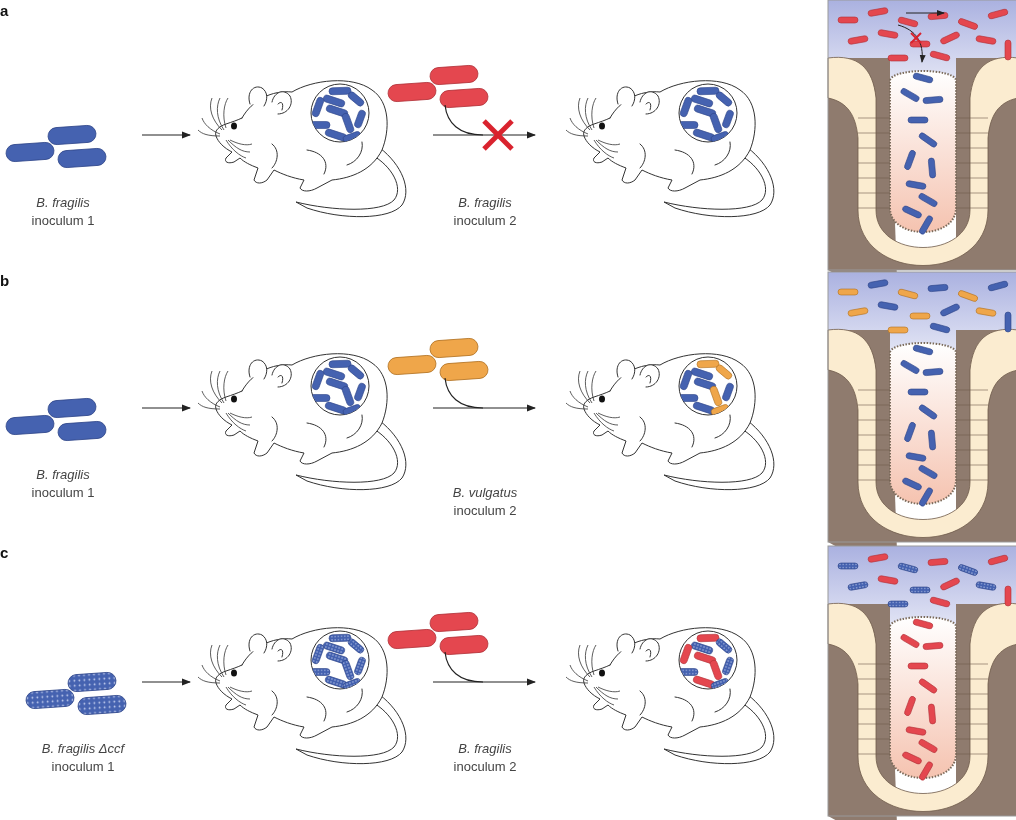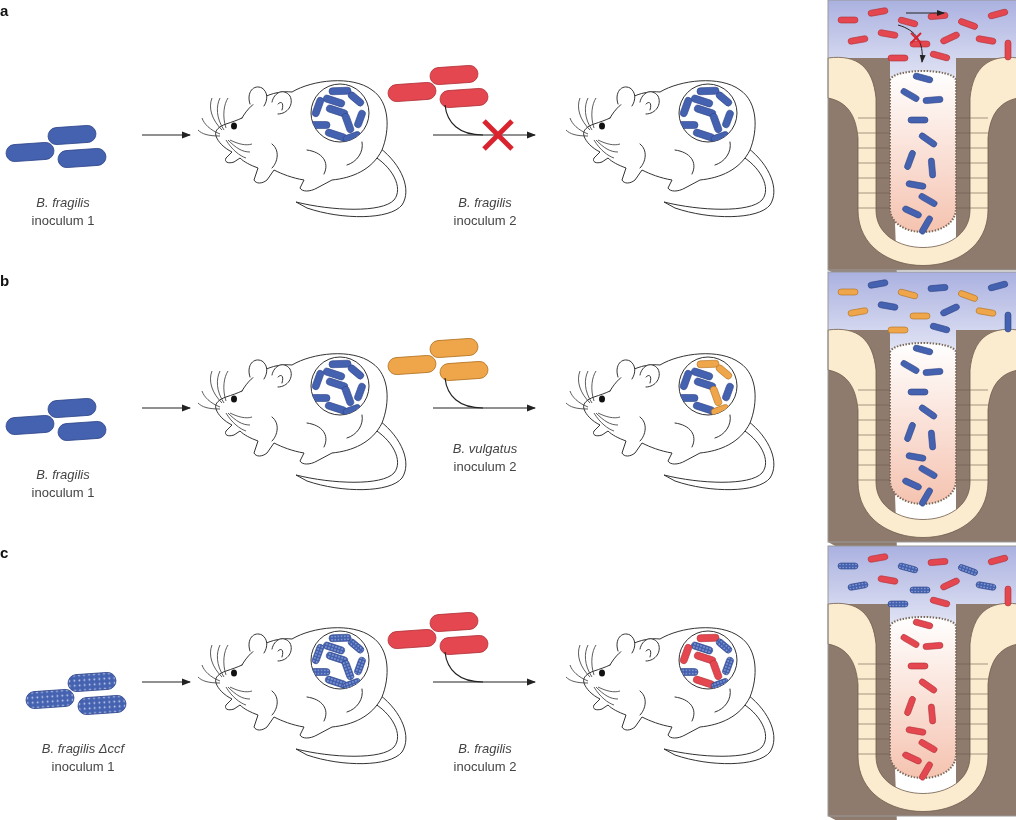--- a/index.html
+++ b/index.html
@@ -24,21 +24,21 @@
   <span class="inoc">inoculum 1</span>
 </div>
 <div class="label" style="left:400px;top:194px;">
   <span class="species">B. fragilis</span>
   <span class="inoc">inoculum 2</span>
 </div>
 <div class="label" style="left:-22px;top:466px;">
   <span class="species">B. fragilis</span>
   <span class="inoc">inoculum 1</span>
 </div>
-<div class="label" style="left:400px;top:440px;">
+<div class="label" style="left:400px;top:484px;">
   <span class="species">B. vulgatus</span>
   <span class="inoc">inoculum 2</span>
 </div>
 <div class="label" style="left:-2px;top:740px;">
   <span class="species">B. fragilis Δccf</span>
   <span class="inoc">inoculum 1</span>
 </div>
 <div class="label" style="left:400px;top:740px;">
   <span class="species">B. fragilis</span>
   <span class="inoc">inoculum 2</span>

